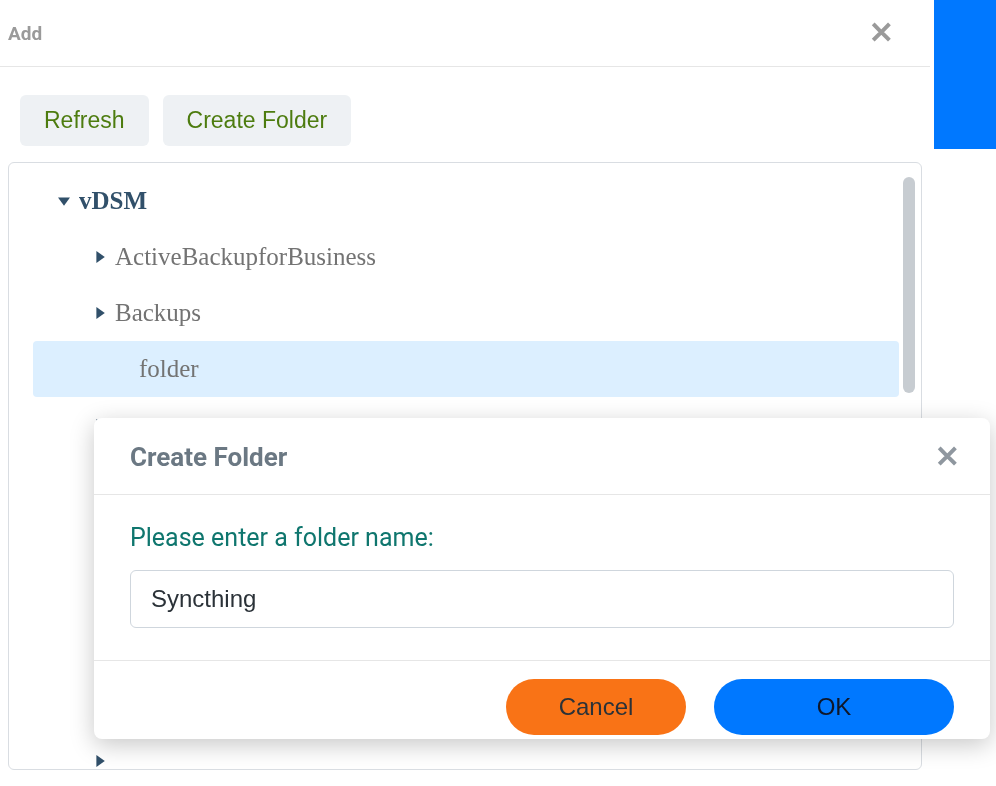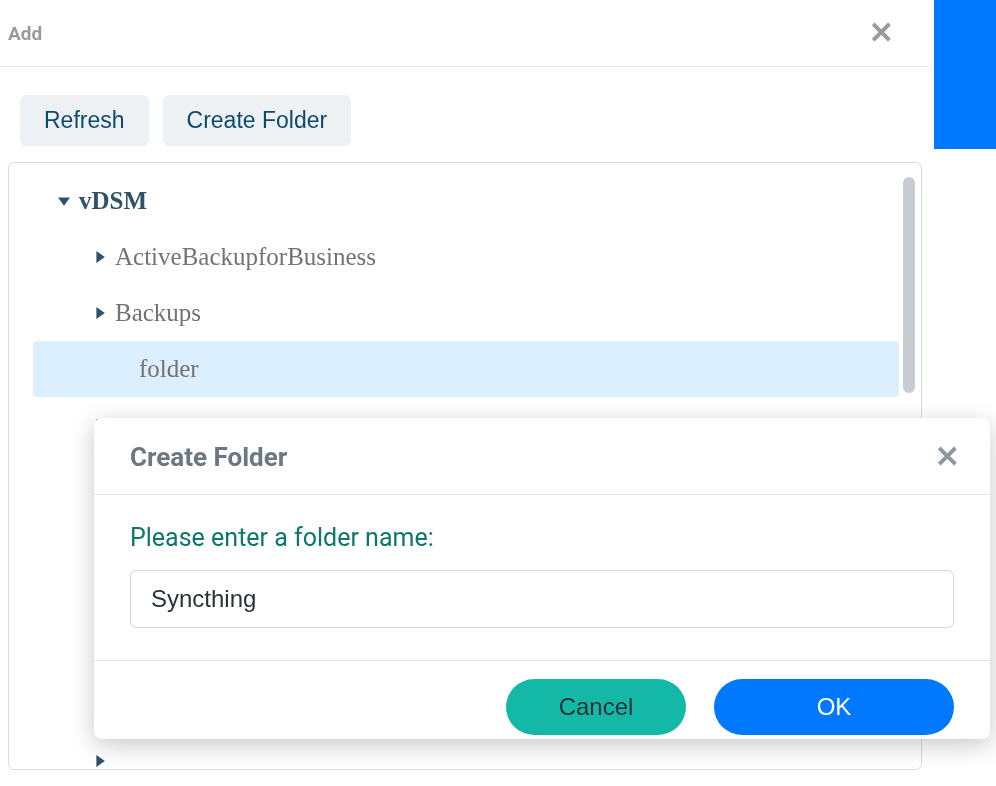--- a/index.html
+++ b/index.html
@@ -57,21 +57,21 @@
     display: flex;
     gap: 14px;
     padding: 28px 8px 16px 20px;
   }
   .btn-grey {
     background: #eef1f4;
     border: none;
     border-radius: 6px;
     padding: 12px 24px;
     font-size: 23px;
-    color: #0c4a6e;
+    color: #4d7c0f;
     cursor: pointer;
   }
   .tree-box {
     margin: 0 8px 0 8px;
     border: 1px solid #d9dde2;
     border-radius: 6px;
     height: 608px;
     position: relative;
     overflow: hidden;
   }
@@ -174,36 +174,36 @@
     outline: none;
   }
   .modal-footer {
     border-top: 1px solid #e6e6e6;
     padding: 18px 36px 4px 36px;
     display: flex;
     justify-content: flex-end;
     gap: 28px;
   }
   .btn-cancel {
-    background: #14b8a6;
+    background: #f97316;
     border: none;
     border-radius: 28px;
     padding: 14px 40px;
     font-size: 24px;
     color: #2b3238;
     cursor: pointer;
     min-width: 180px;
   }
   .btn-ok {
     background: #0078ff;
     border: none;
     border-radius: 28px;
     padding: 14px 40px;
     font-size: 24px;
-    color: #ffffff;
+    color: #0f172a;
     cursor: pointer;
     min-width: 240px;
     font-weight: 500;
   }
 </style>
 </head>
 <body>
 
 <div class="blue-strip"></div>
 

